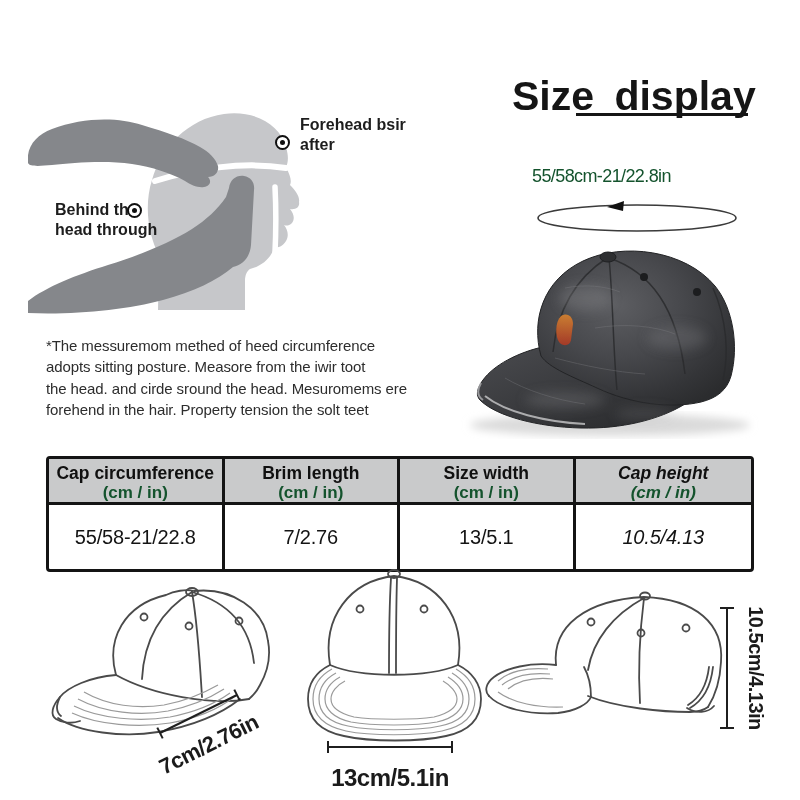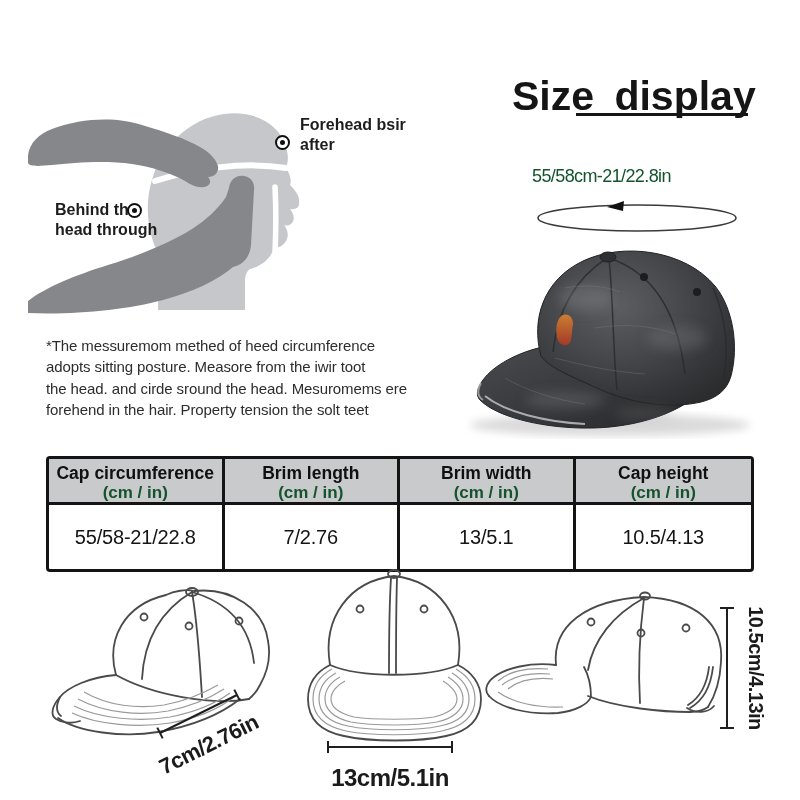--- a/index.html
+++ b/index.html
@@ -17,21 +17,21 @@
 
   .circ-label { font-size:18px; font-weight:400; letter-spacing:-0.6px; color:#14532d; white-space:nowrap; }
 
   .note { font-size:15px; line-height:21.3px; color:#2d2d2d; letter-spacing:-0.1px; white-space:nowrap; }
 
   .size-table { left:46px; top:456px; width:708px; border:3px solid #141414; border-radius:4px; overflow:hidden; background:#fff;text-align:center; }
   .tr { display:flex; }
   .tr.head .cell { background:#c9cacb; border-bottom:3px solid #141414; height:46px; padding-top:3px; }
   .tr.vals .cell { height:64px; }
   .cell { flex:0 0 25%; display:flex; flex-direction:column; align-items:center; justify-content:center; border-right:3px solid #141414; }
-  .cell:last-child { border-right:none; }
+  .cell:last-child { border-right:none;font-style:italic; }
   .th-label { font-size:17.5px; font-weight:700; line-height:20px; color:#101010; }
   .th-unit  { font-size:17px;  font-weight:700; line-height:19px; color:#14532d; }
   .td-value { font-size:20px; color:#141414; letter-spacing:-0.2px; }
 
   svg text { font-family:"Liberation Sans", sans-serif; fill:#1b1b1b; font-weight:600; }
   .dim-label { letter-spacing:-0.5px; }
 </style>
 </head>
 <body>
 
@@ -173,21 +173,21 @@
     <div class="tr head">
       <div class="cell">
         <div class="th-label">Cap circumference</div>
         <div class="th-unit">(cm / in)</div>
       </div>
       <div class="cell">
         <div class="th-label">Brim length</div>
         <div class="th-unit">(cm / in)</div>
       </div>
       <div class="cell">
-        <div class="th-label">Brim width</div>
+        <div class="th-label">Size width</div>
         <div class="th-unit">(cm / in)</div>
       </div>
       <div class="cell">
         <div class="th-label">Cap height</div>
         <div class="th-unit">(cm / in)</div>
       </div>
     </div>
     <div class="tr vals">
       <div class="cell td-value">55/58-21/22.8</div>
       <div class="cell td-value">7/2.76</div>

